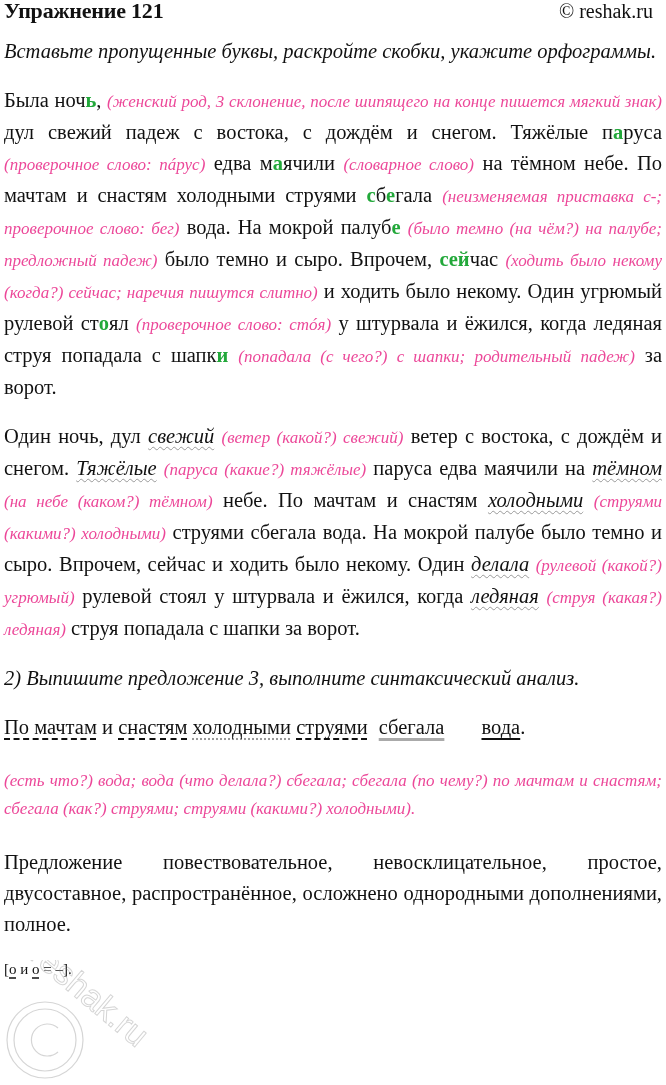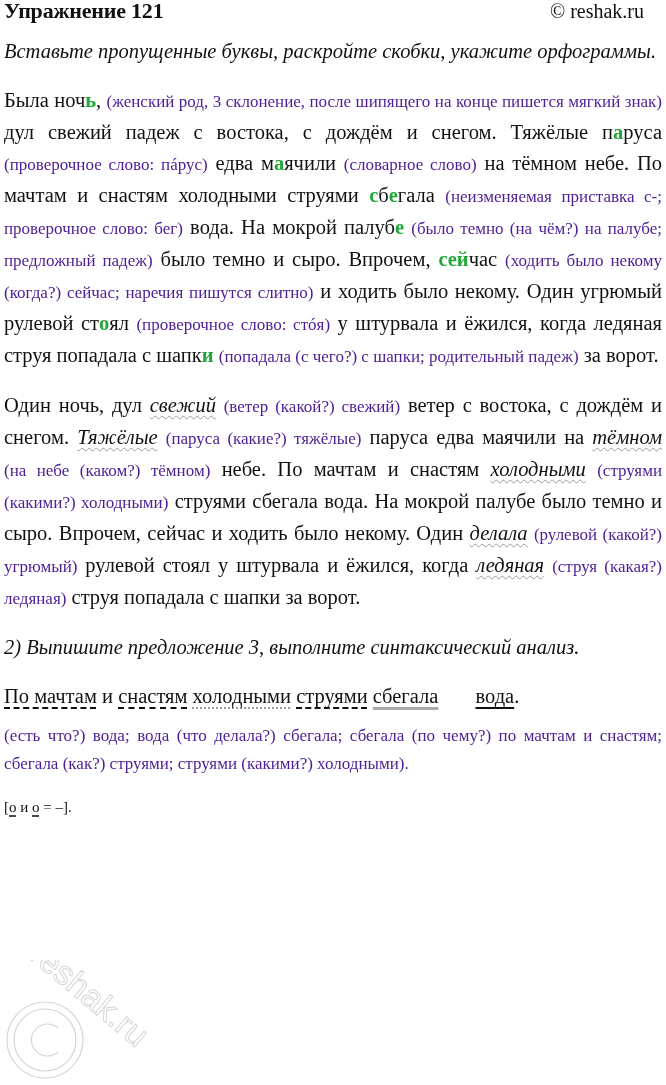--- a/index.html
+++ b/index.html
@@ -7,38 +7,38 @@
     width: 666px; height: 1085px; overflow: hidden; position: relative;
     font-family: "Liberation Serif", "DejaVu Serif", serif;
     color: #111111;
   }
   .page { padding: 0 4px 0 4px; }
   .header {
     display: flex; justify-content: space-between; align-items: baseline;
     height: 26px; margin-top: -2px;
   }
   .title { font-weight: bold; font-size: 22px; letter-spacing: -0.2px; }
-  .copyright { font-size: 20px; margin-right: 18px; }
+  .copyright { font-size: 20px; margin-right: 9px; }
   .task {
     font-style: italic; font-size: 20.5px; line-height: 31px;
     text-align: justify; margin: 12px 0 0 0;
   }
   .para {
     font-size: 20.5px; line-height: 31px; text-align: justify; margin: 0;
   }
-  .note { color: #4c1d95; font-size: 17px; }
+  .note { font-style: italic; color: #ec4899; font-size: 17px; }
   .g { color: #22a83a; font-weight: bold; }
   .adj { font-style: italic; text-decoration: underline; text-decoration-style: wavy;
          text-decoration-color: #999; text-decoration-thickness: 1px; text-underline-offset: 3px; }
   .gap1 { margin-top: 18px; }
-  .gap2 { margin-top: 10px; }
+  .gap2 { margin-top: 24px; }
   .dashed { text-decoration: underline; text-decoration-style: dashed; text-underline-offset: 4px; }
   .dotdash { text-decoration: underline; text-decoration-style: dotted; text-decoration-color:#999; text-underline-offset: 4px; }
   .single { text-decoration: underline; text-underline-offset: 4px; margin-left: 32px; }
-  .double-gray { text-decoration: underline; text-decoration-thickness: 3px; text-decoration-color: #aaa; text-underline-offset: 4px; }
+  .double-gray { text-decoration: underline; text-decoration-thickness: 3px; text-decoration-color: #aaa; text-underline-offset: 4px; margin-left: 6px; }
   .watermark {
     position: absolute; left: 0px; top: 960px; width: 190px; height: 125px;
     pointer-events: none; opacity: 0.35;
   }
   .scheme { font-size: 15px; line-height: 31px; margin-top: 14px; }
   .circ { text-decoration: underline; text-decoration-style: dashed; text-underline-offset: 4px; }
 </style>
 </head>
 <body>
 
@@ -103,20 +103,21 @@
     <span>и</span>
     <span class="dashed">снастям</span>
     <span class="dotdash">холодными</span>
     <span class="dashed">струями</span>
     <span class="double-gray">сбегала</span>
     <span class="single">вода</span><span>.</span>
   </p>
 
   <p class="para gap2 note" style="font-size:17px; line-height:28px;">(есть что?) вода; вода (что делала?) сбегала; сбегала (по чему?) по мачтам и снастям; сбегала (как?) струями; струями (какими?) холодными).</p>
 
+  <p class="para gap2">Предложение повествовательное, невосклицательное, простое, двусоставное, распространённое, осложнено однородными дополнениями, полное.</p>
 
   <p class="scheme">
     <span>[</span><span class="circ">о</span><span> и </span><span class="circ">о</span><span> = –].</span>
   </p>
 </div>
 
 <svg class="watermark" viewBox="0 0 190 125">
   <g fill="none" stroke="#888" stroke-width="1.2">
     <circle cx="45" cy="80" r="38"></circle>
     <circle cx="45" cy="80" r="31"></circle>

